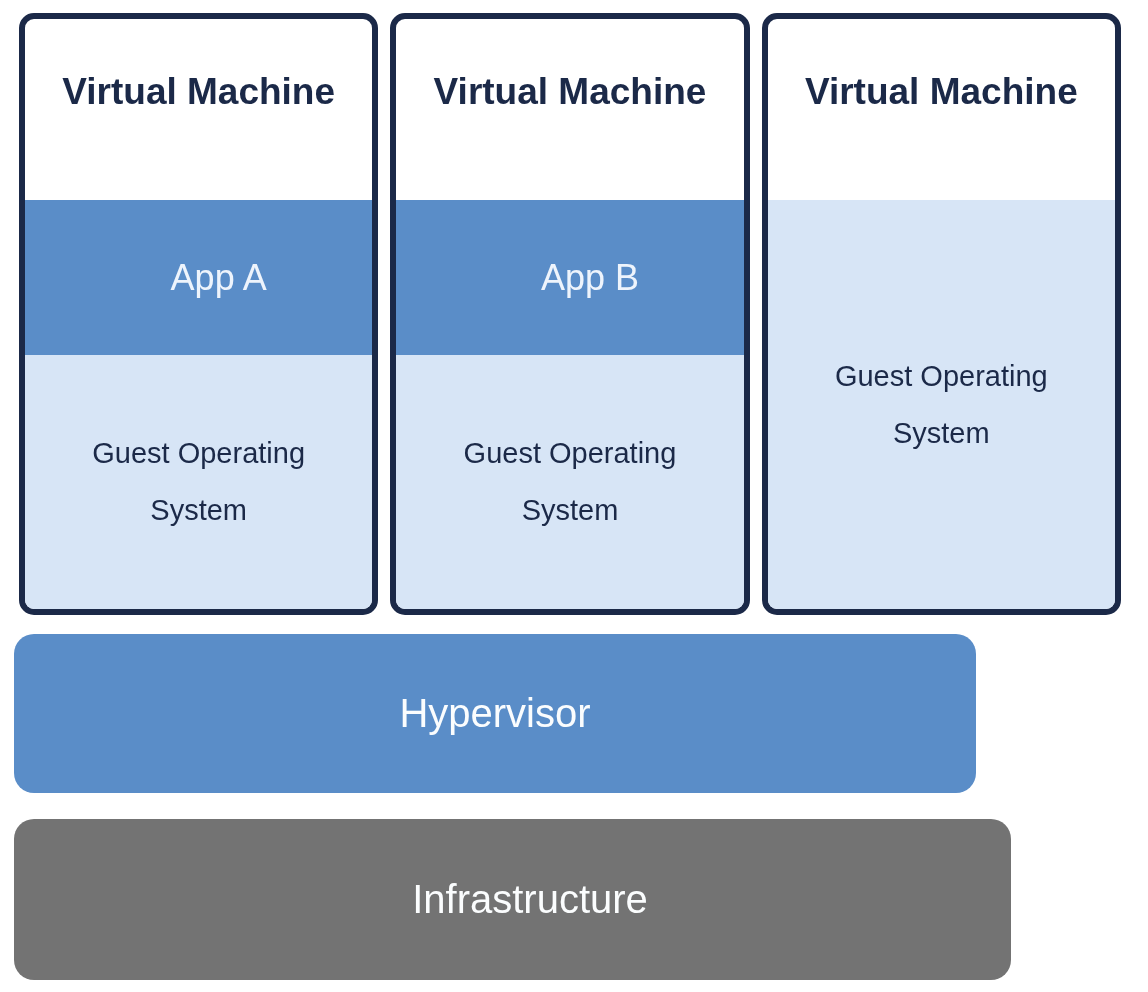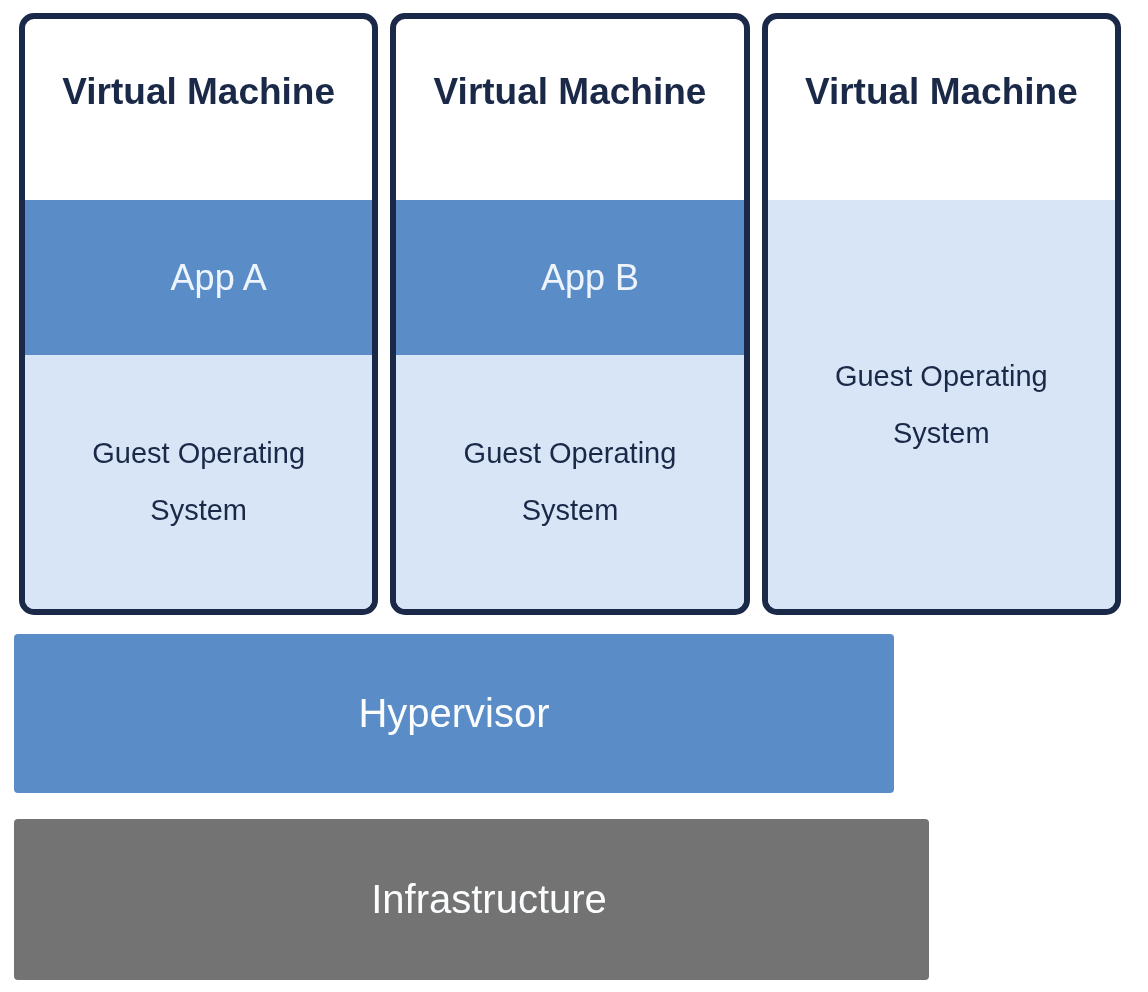--- a/index.html
+++ b/index.html
@@ -60,22 +60,22 @@
     justify-content: center;
     text-align: center;
     font-size: 29px;
     line-height: 57px;
     color: #1b2948;
   }
   .vm-os .os-text { max-width: 215px; }
   .bar {
     position: absolute;
     left: 14px;
-    width: 880px;
-    border-radius: 4px;
+    width: 962px;
+    border-radius: 20px;
     display: flex;
     align-items: center;
     justify-content: center;
     font-size: 40px;
     color: #fbfdfe;
   }
   .bar-hypervisor {
     top: 634px;
     height: 159px;
     background: #5a8dc8;

